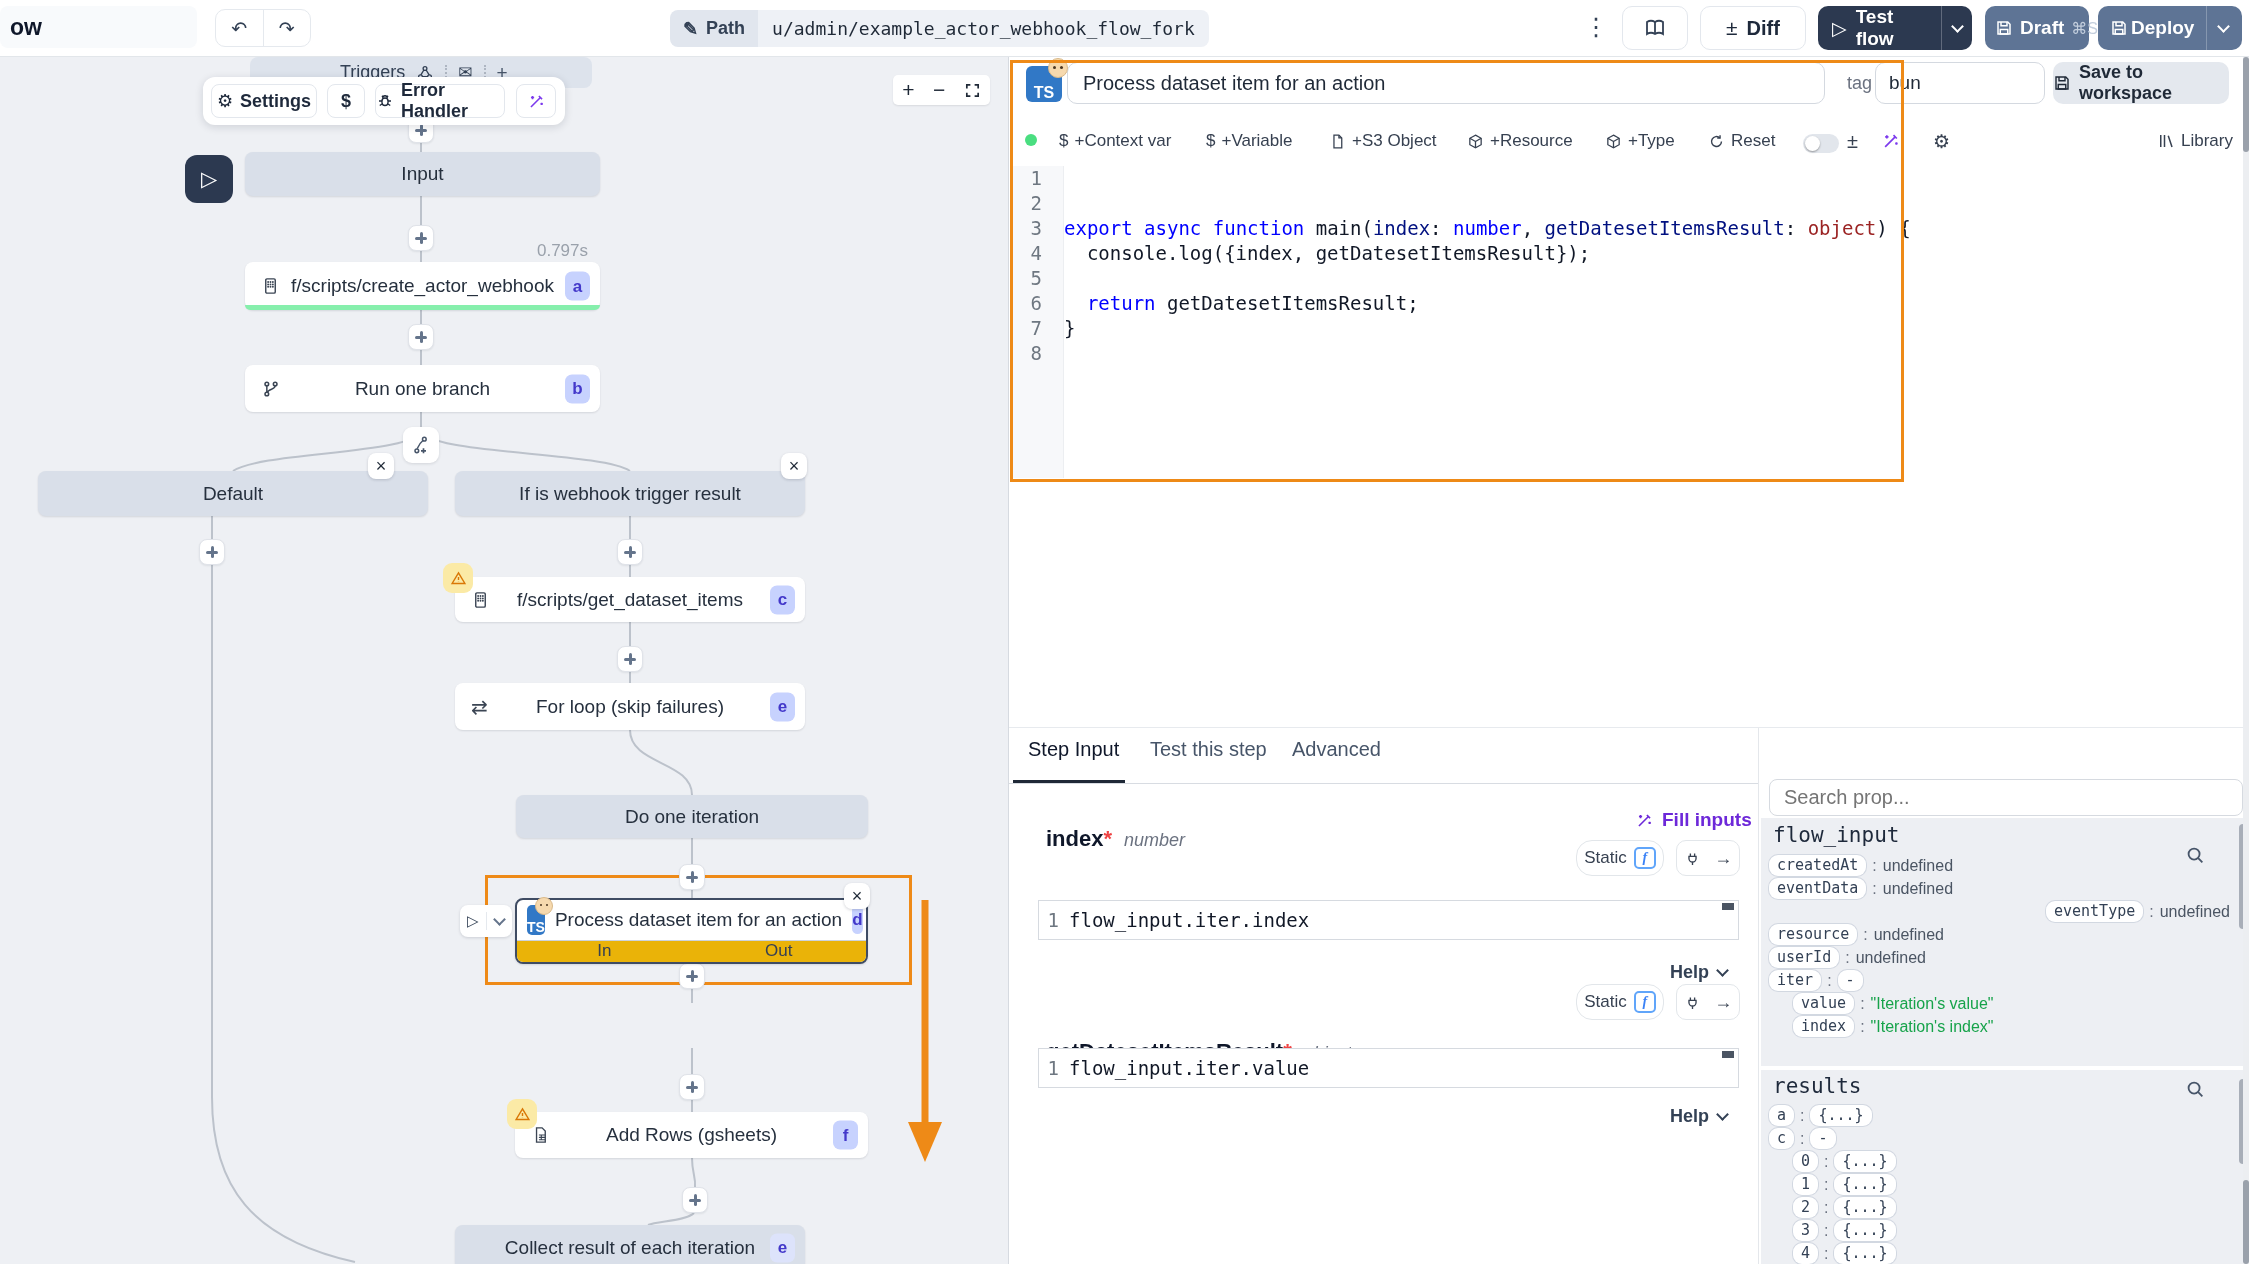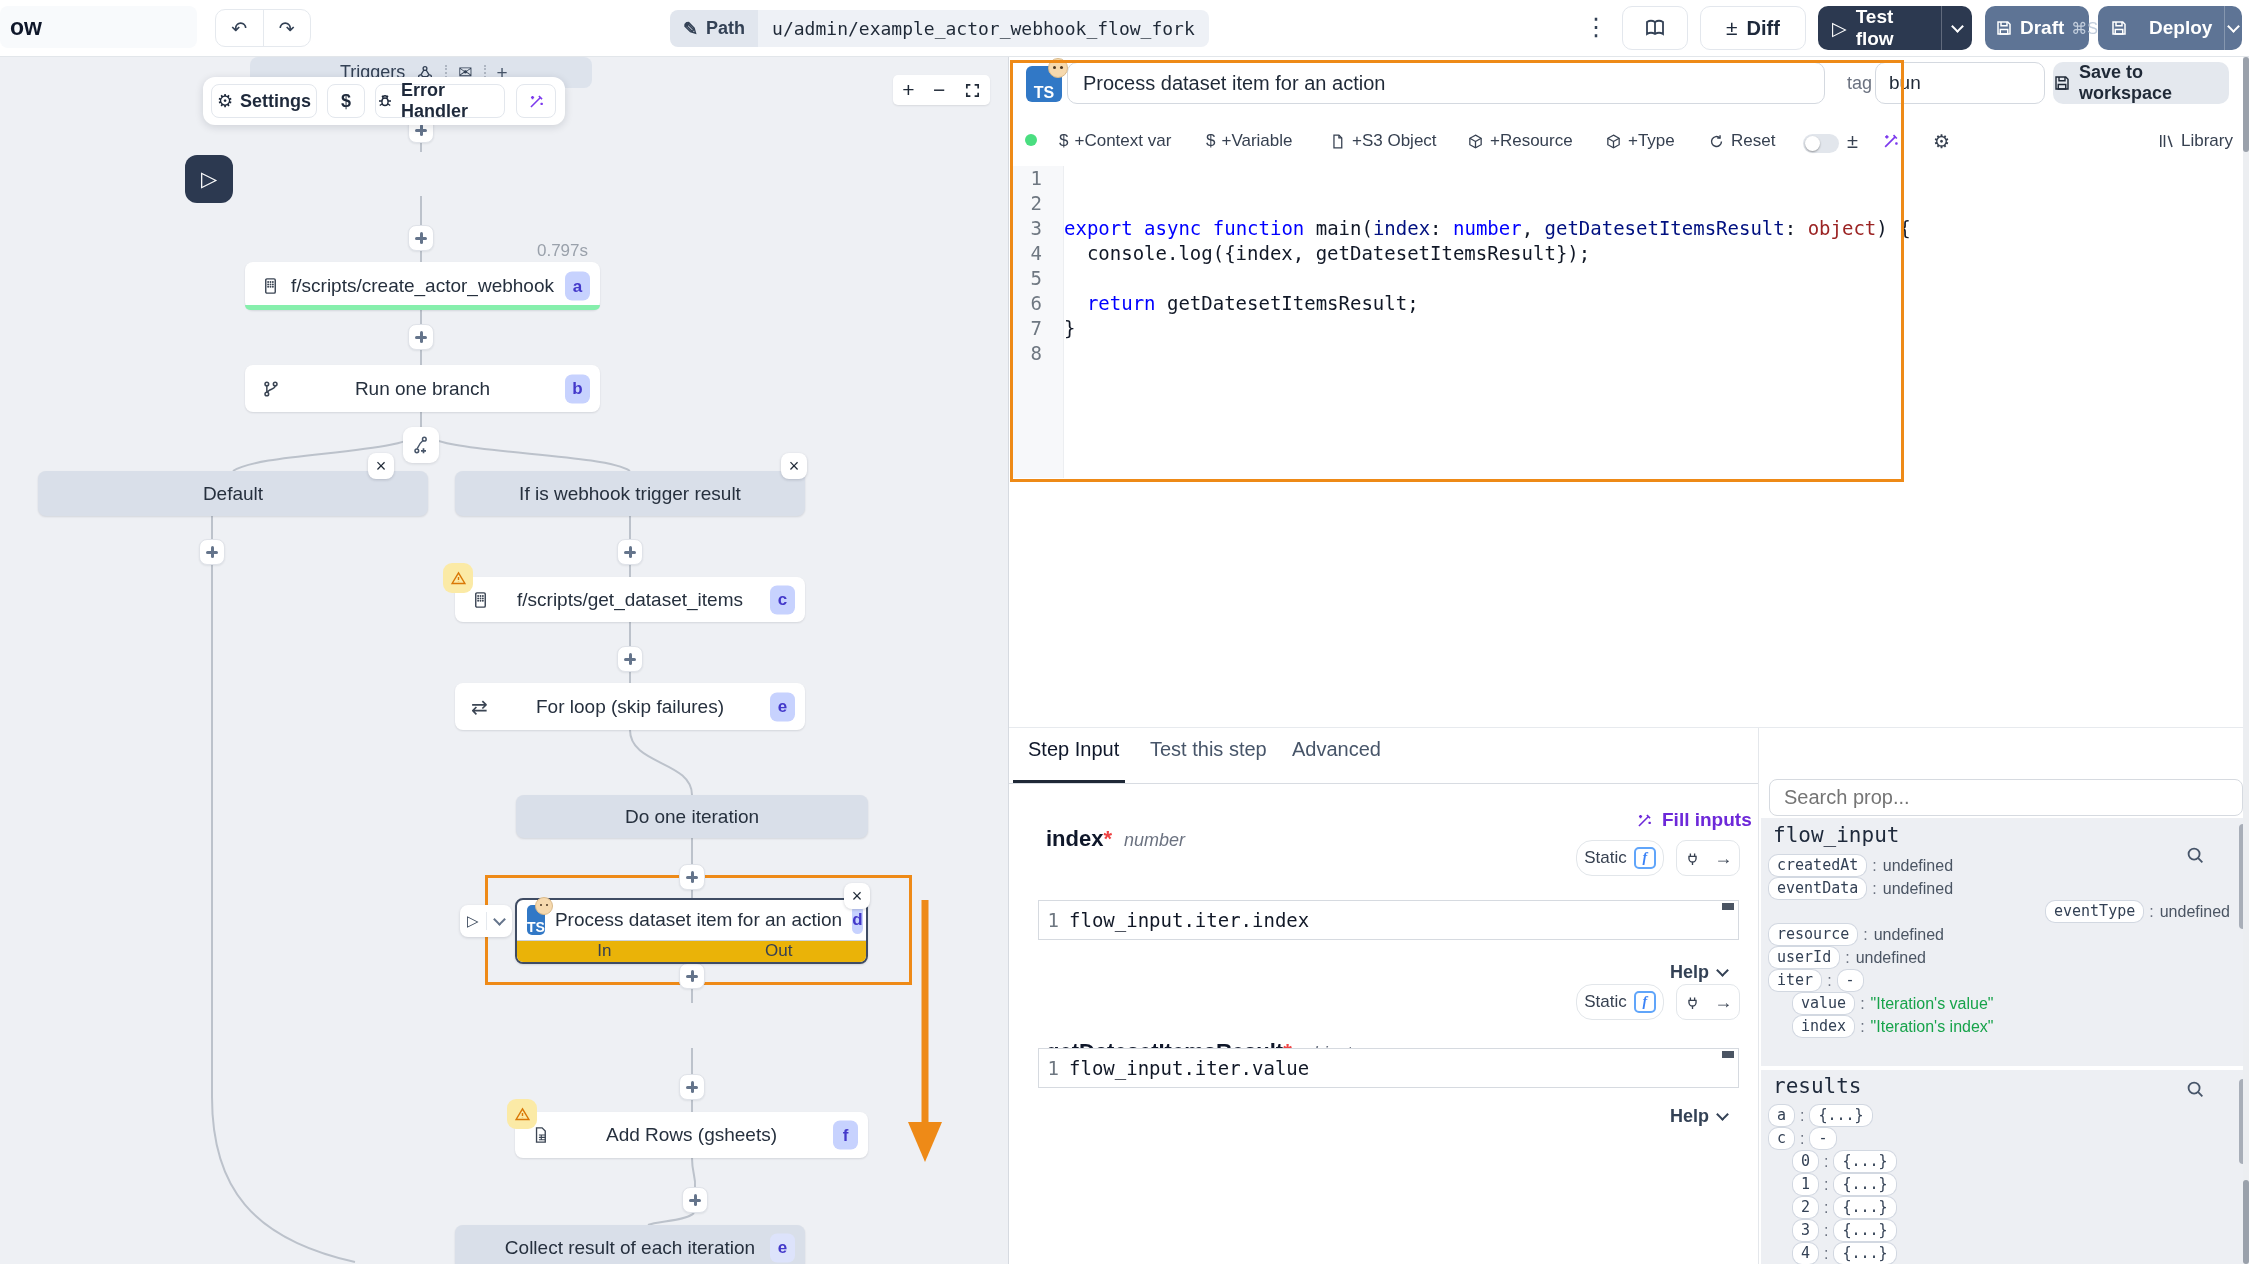--- a/index.html
+++ b/index.html
@@ -162,21 +162,21 @@
               <path d="M4 4h13l3 3v13H4z"></path>
               <path d="M8 4v5h8V4"></path>
               <path d="M7 14h10v6H7z"></path>
             </svg>
       </span>
       <span>Draft</span>
       <span style="font-weight:normal;font-size:16px;color:#c3cedd">⌘S</span>
     </div>
   </div>
   <div class="cbtn" style="left:2098px;width:144px;background:#5e7495">
-    <div class="main" style="padding:0 12px;gap:21px">
+    <div class="main" style="padding:0 12px;gap:3px">
       <span class="icon-svg">
         <svg width="18" height="18" viewBox="0 0 24 24" fill="none" stroke="#fff" stroke-width="2">
               <path d="M4 4h13l3 3v13H4z"></path>
               <path d="M8 4v5h8V4"></path>
               <path d="M7 14h10v6H7z"></path>
             </svg>
       </span>
       <span>Deploy</span>
     </div>
     <div class="chev-seg">
@@ -258,20 +258,23 @@
             <path d="M4 9V4h5M15 4h5v5M20 15v5h-5M9 20H4v-5" stroke-dasharray="0"></path>
           </svg>
     </span>
   </div>
 
   <div class="playbtn">
         <span>▷</span>
       </div>
 
   <div class="plusbox" style="left:408px;top:60px"></div>
+  <div class="gnode gray" style="left:245px;top:95px;width:355px;height:44px">
+    <span class="nlabel">Input</span>
+  </div>
 
   <div class="plusbox" style="left:408px;top:168px"></div>
   <div class="duration">0.797s</div>
 
   <div class="gnode white" style="left:245px;top:205px;width:355px;height:48px">
     <span class="nicon icon-svg">
       <svg width="19" height="19" viewBox="0 0 24 24" fill="none" stroke="#3b4554" stroke-width="1.8">
             <rect x="6" y="3" width="12" height="18" rx="1.5"></rect>
             <path d="M9 7h.01M12 7h.01M15 7h.01M9 10h.01M12 10h.01M15 10h.01M9 13h.01M12 13h.01M15 13h.01" stroke-width="2.4" stroke-linecap="round"></path>
           </svg>

